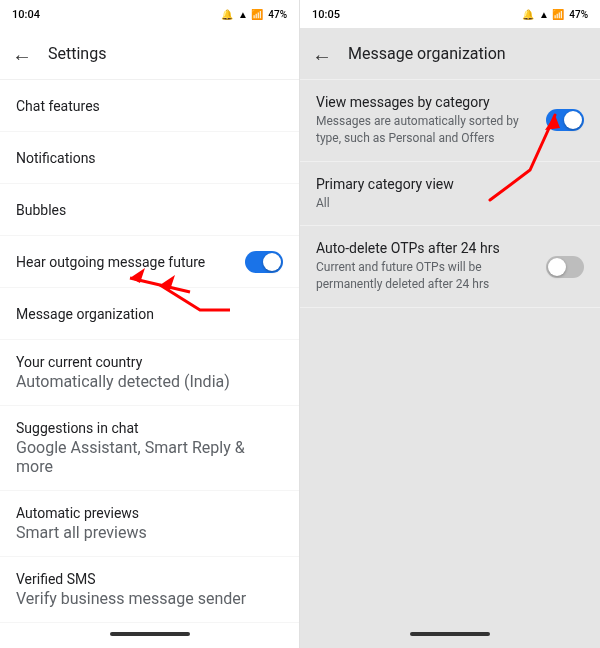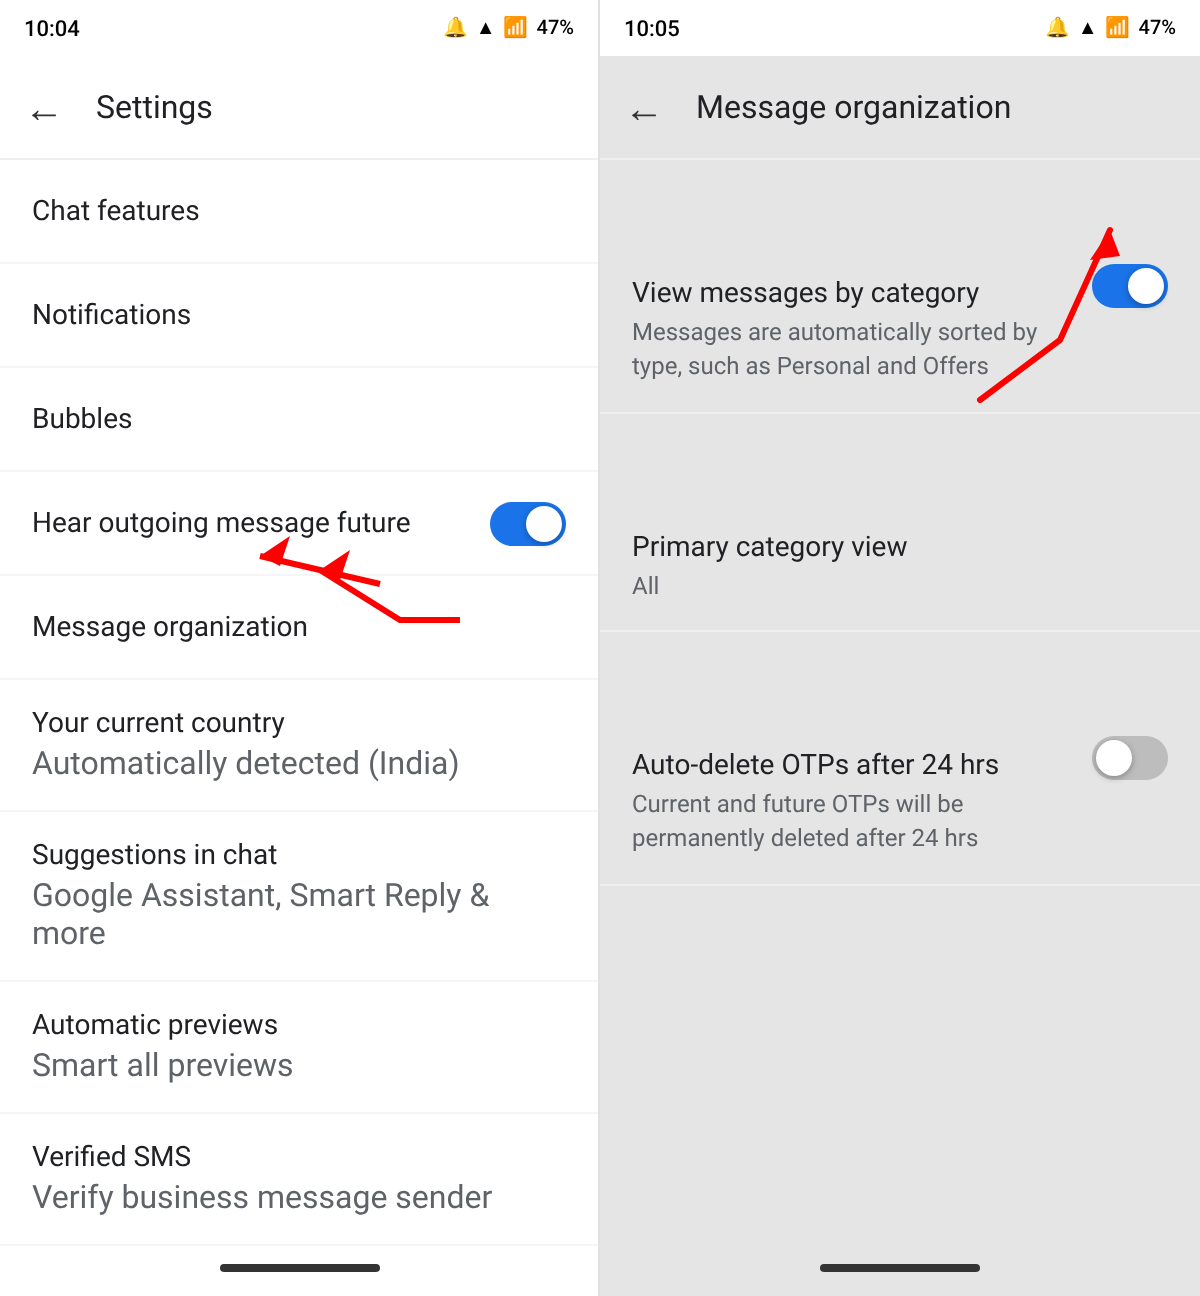--- a/index.html
+++ b/index.html
@@ -161,21 +161,20 @@
 
     .msg-org-item-content {
       flex: 1;
       padding-right: 12px;
     }
 
     .msg-org-item-title {
       font-size: 14px;
       color: #202124;
       font-weight: 400;
-      margin-top: 45px;
     }
 
     .msg-org-item-subtitle {
       font-size: 12px;
       color: #5f6368;
       margin-top: 3px;
       line-height: 1.4;
     }
 
     .nav-bar {

